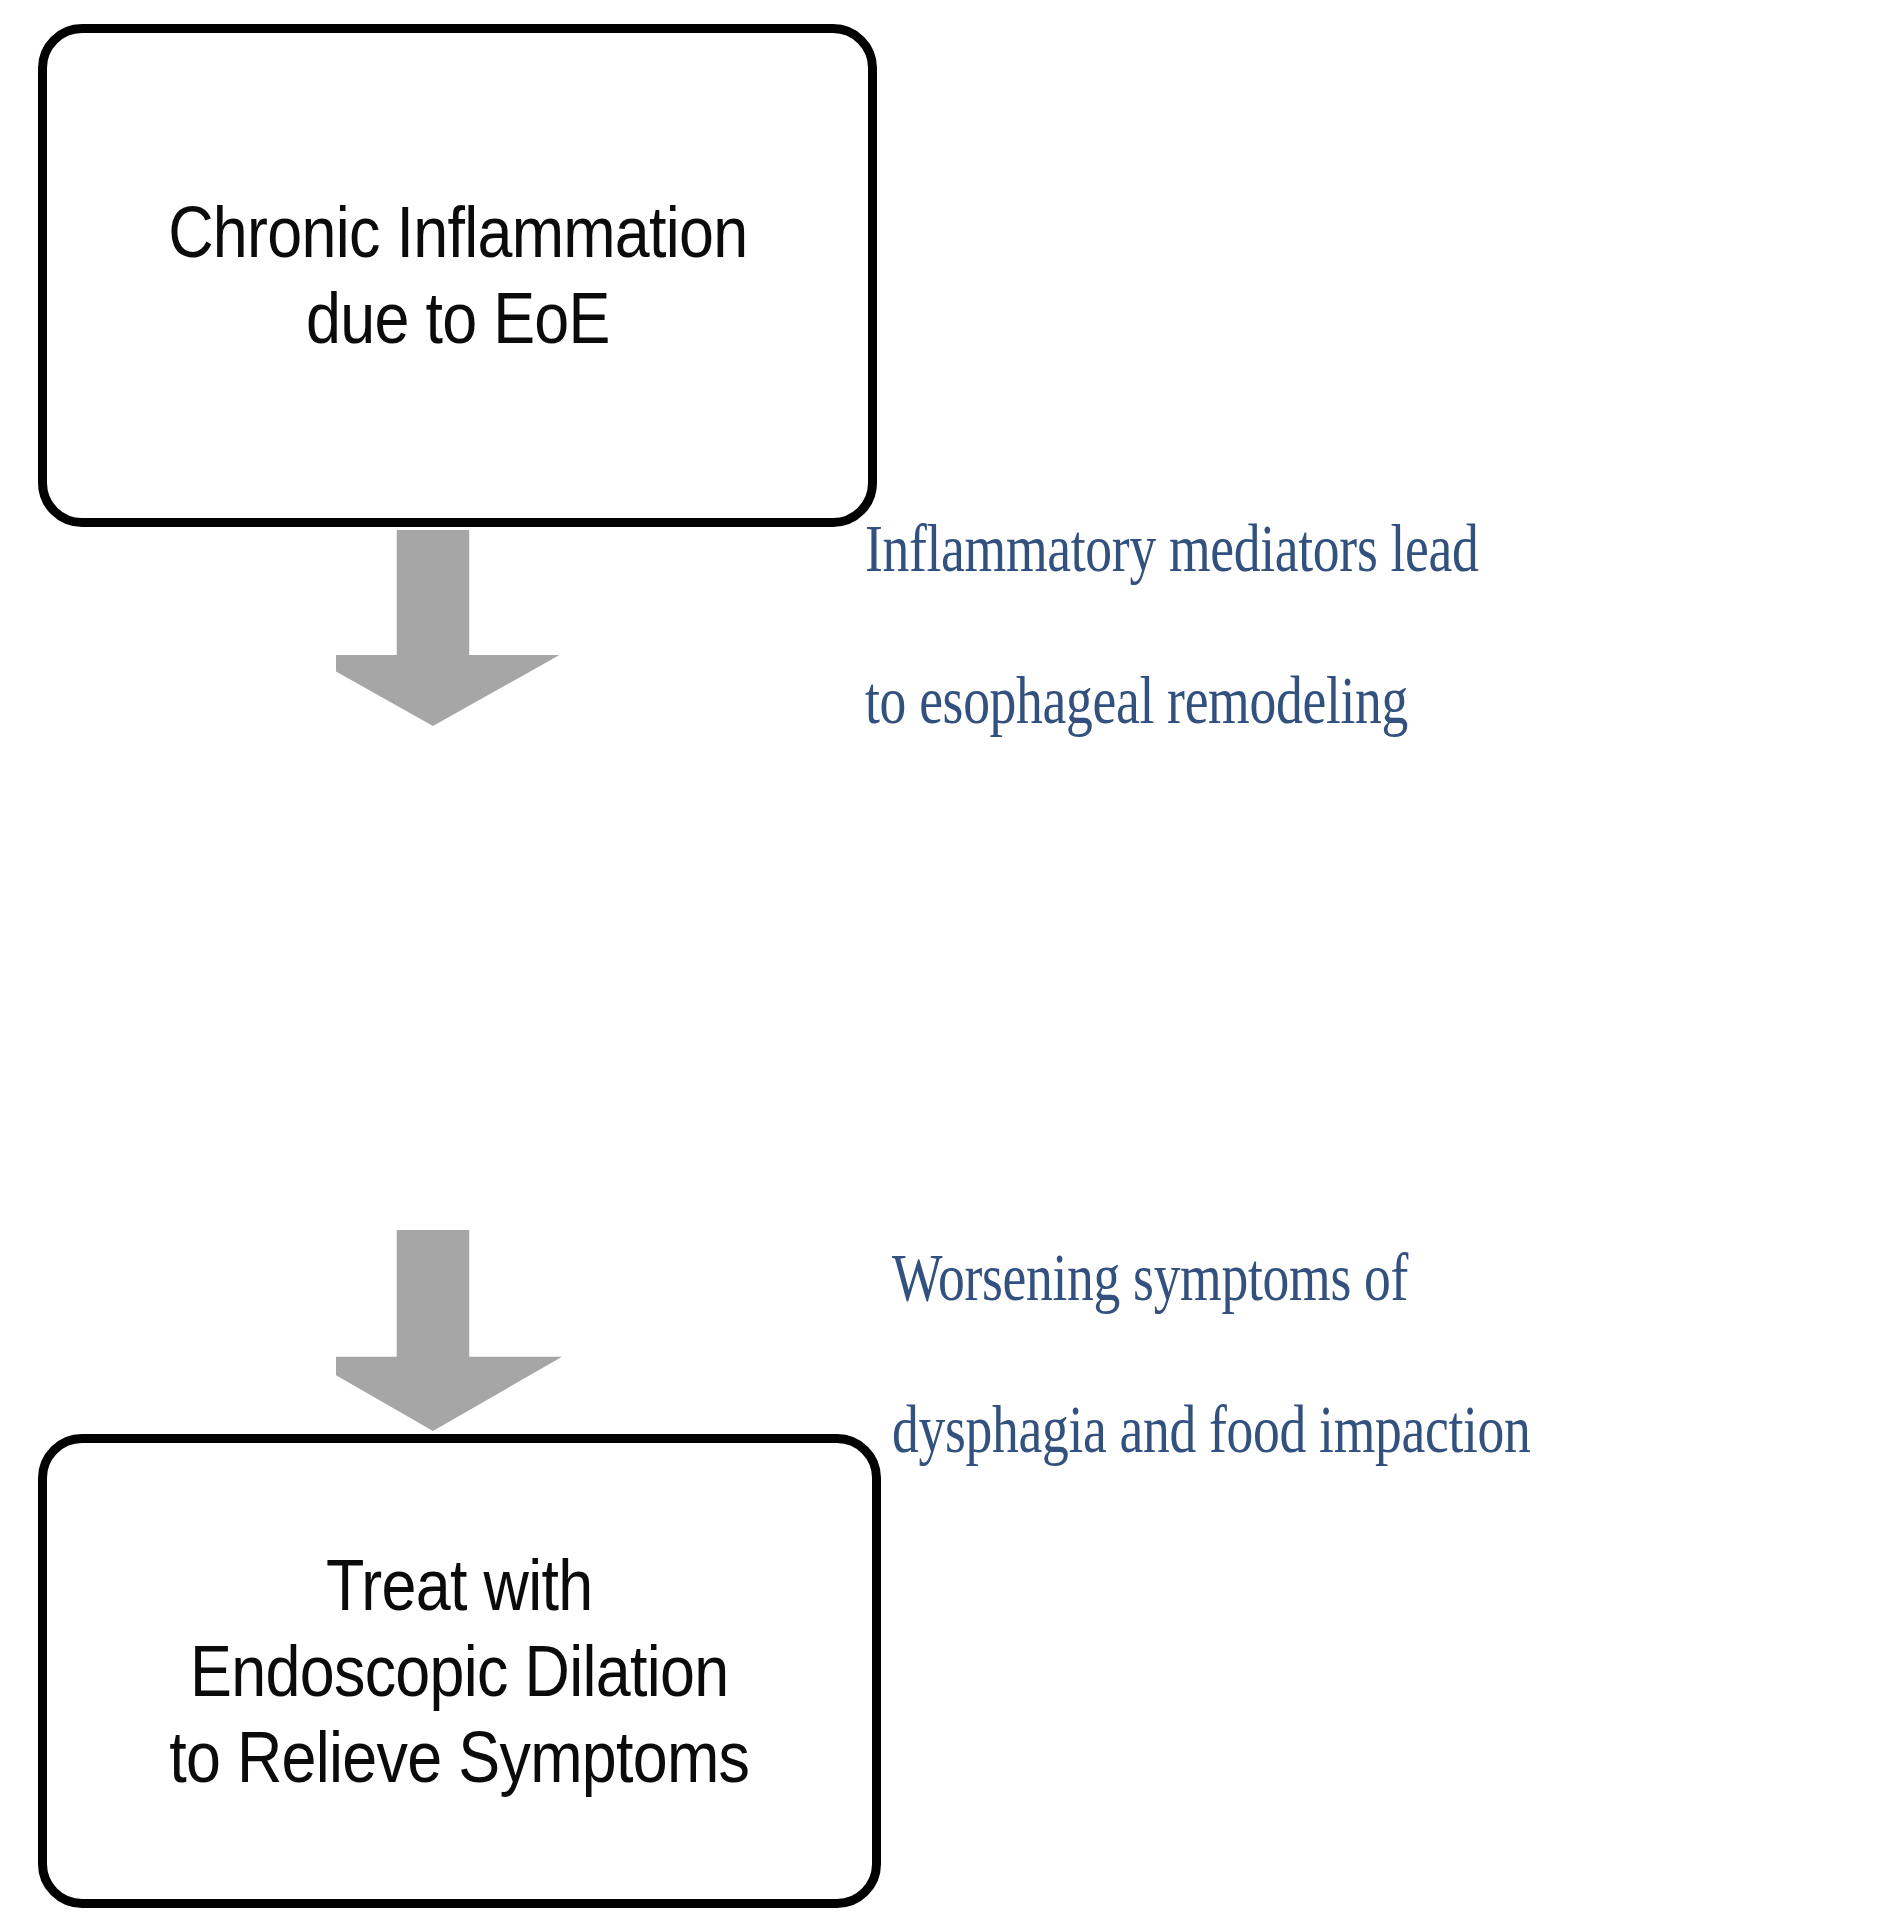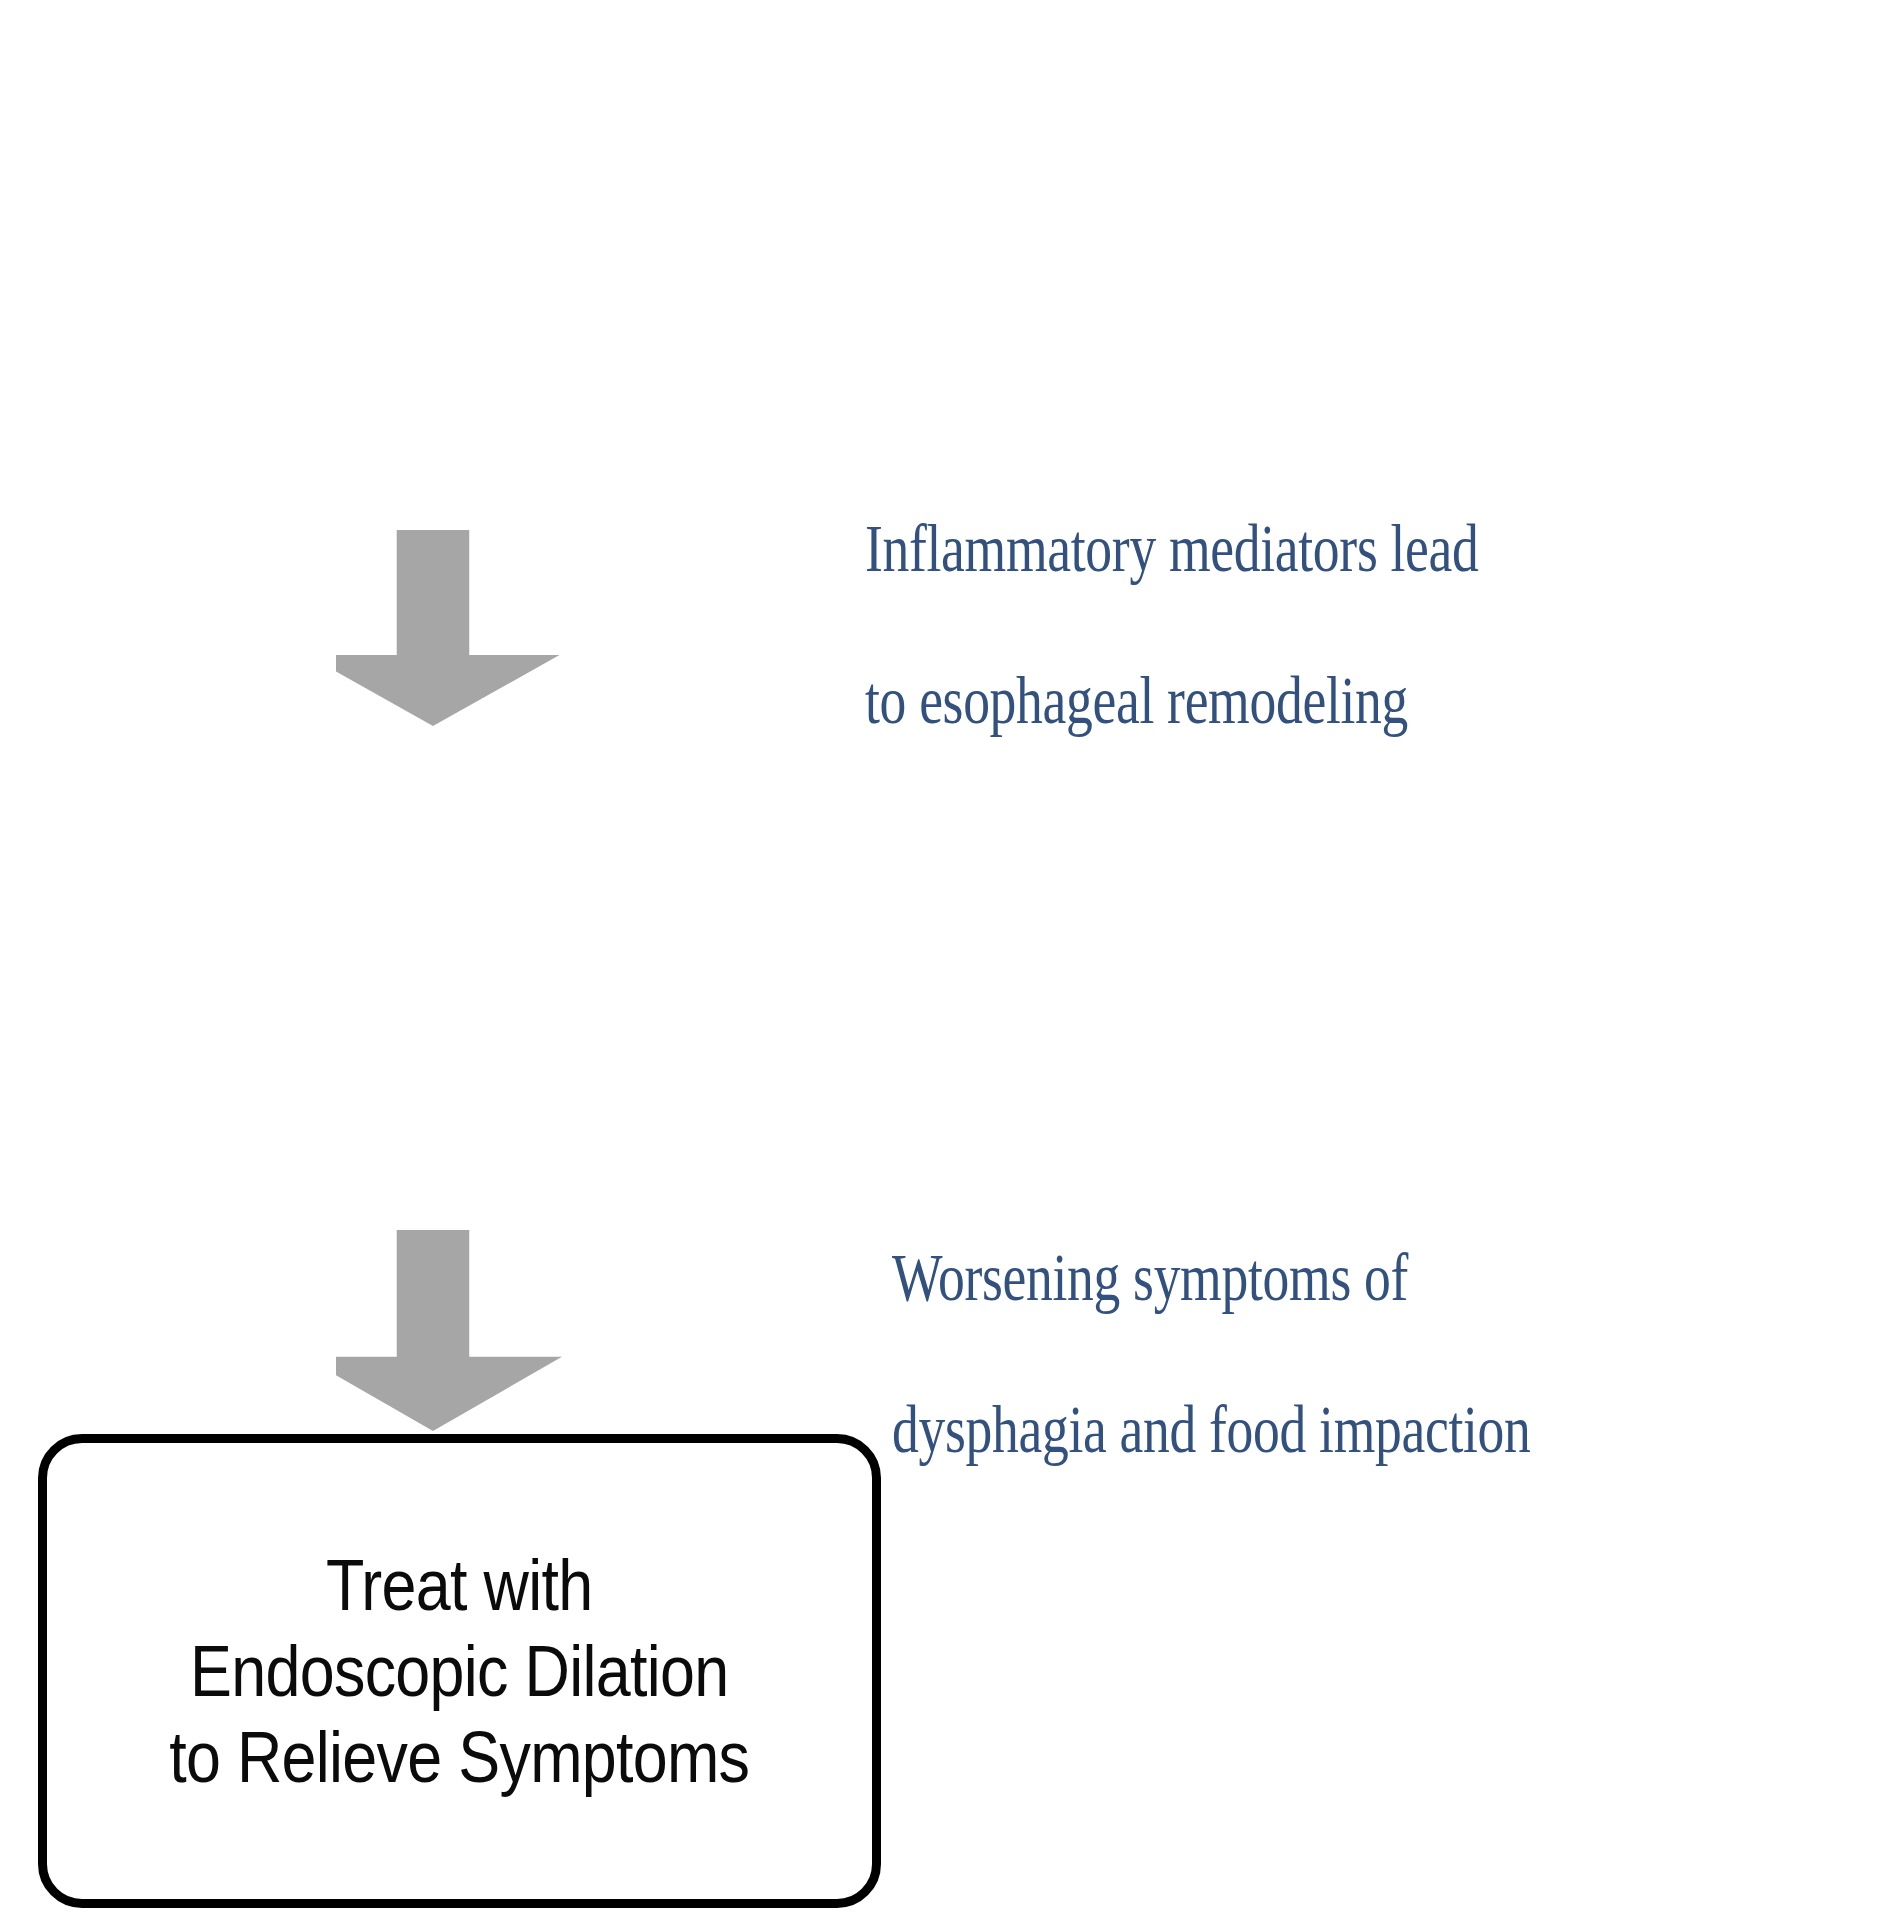--- a/index.html
+++ b/index.html
@@ -65,20 +65,24 @@
     transform-origin: left top;
   }
   #annotation-1 { left: 865px; top: 472px;  }
   #annotation-2 { left: 892px; top: 1201px; }
 </style>
 </head>
 <body>
 
 <div id="canvas">
 
+  <div class="node-box" id="box-1">
+    <div class="node-label">Chronic Inflammation
+due to EoE</div>
+  </div>
 
   <svg class="flow-arrow" id="arrow-1" viewBox="0 0 300 232" preserveAspectRatio="none">
     <polygon points="72,0 158,0 158,148 265,148 115,232 -35,148 72,148" fill="#a6a6a6"></polygon>
   </svg>
 
 
   <svg class="flow-arrow" id="arrow-2" viewBox="0 0 300 238" preserveAspectRatio="none">
     <polygon points="72,0 158,0 158,150 268,150 115,238 -38,150 72,150" fill="#a6a6a6"></polygon>
   </svg>
 

